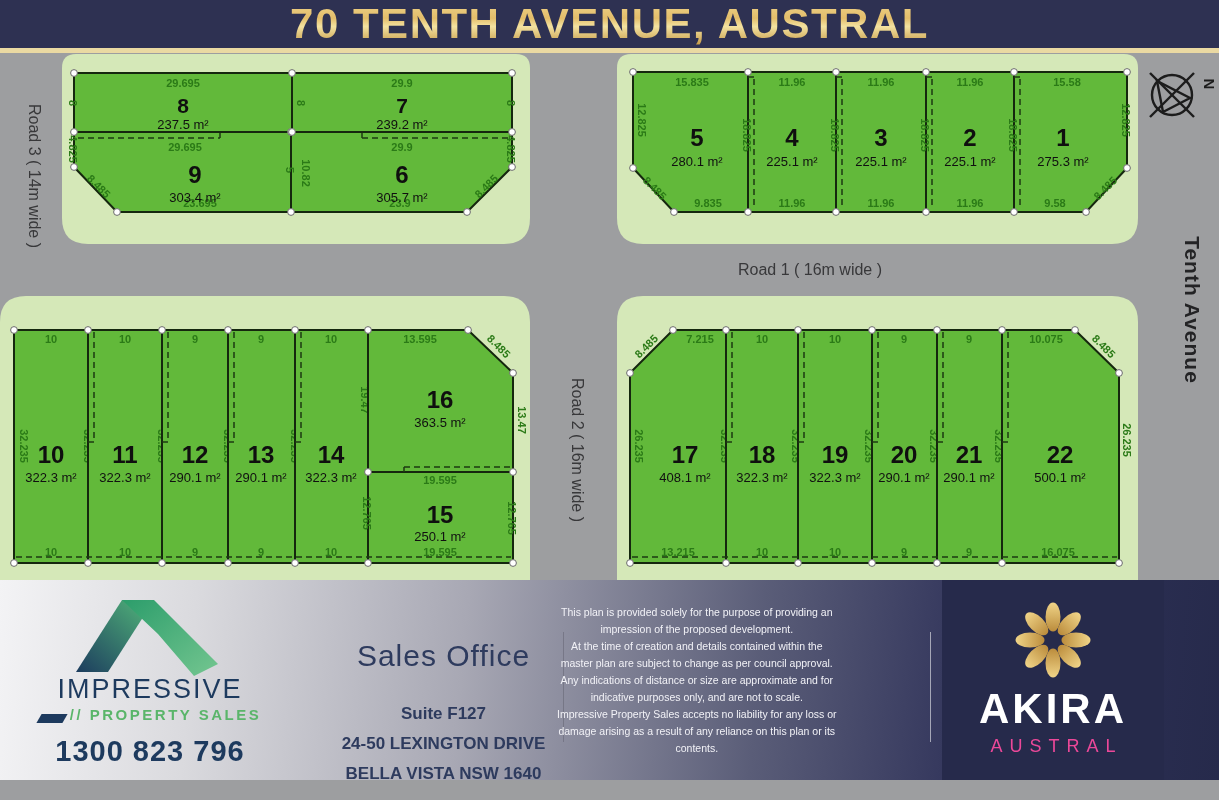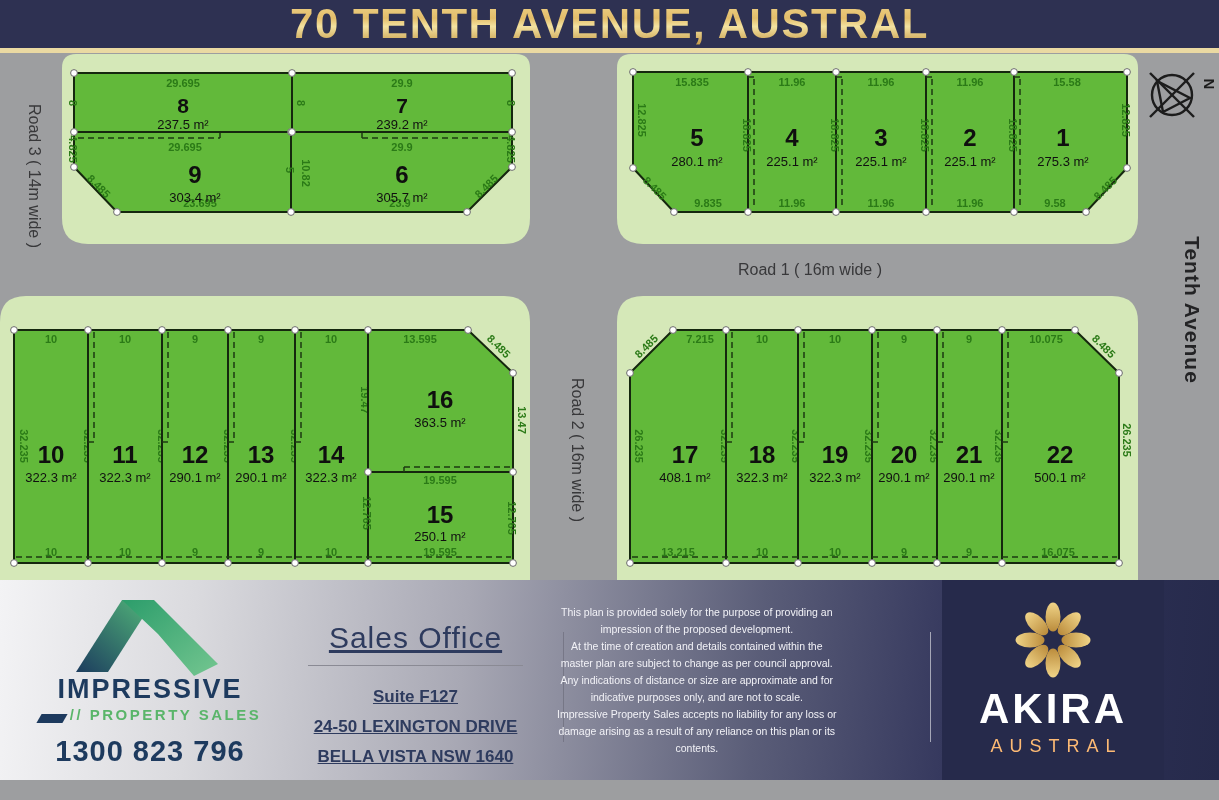--- a/index.html
+++ b/index.html
@@ -30,37 +30,37 @@
   .dash{stroke:#1d3a12;stroke-width:1.5;stroke-dasharray:6 4;}
   .dot{fill:#ffffff;stroke:#6a6a6a;stroke-width:1;}
   .compass{stroke:#1c1c1c;fill:none;stroke-width:2.4;}
   .compass-n{fill:#1c1c1c;font-size:15px;font-weight:bold;text-anchor:middle;}
 
   
   .footer{height:200px;position:relative;
     background:linear-gradient(95deg,#f3f3f5 0%,#dadade 16%,#a8a8b4 38%,#5a5d78 62%,#30335a 80%,#262a4b 100%);}
   .footer section{position:absolute;top:0;height:100%;box-sizing:border-box;}
   .agency{left:0;width:300px;display:flex;flex-direction:column;align-items:center;padding-top:14px;}
-  .agency-name{color:#1d3a5e;font-size:27px;font-weight:bold;letter-spacing:2px;line-height:1;}
+  .agency-name{color:#1d3a5e;font-size:27px;font-weight:normal;letter-spacing:2px;line-height:1;}
   .agency-sub{display:flex;align-items:flex-end;gap:5px;margin-top:3px;}
   .agency-tag{width:26px;height:9px;background:#1d3a5e;transform:skewX(-30deg);}
   .agency-sub-text{color:#5ab56a;font-size:15px;font-weight:bold;letter-spacing:2.5px;}
   .agency-phone{color:#1d3a5e;font-size:29px;font-weight:bold;letter-spacing:1px;margin-top:12px;}
-  .sales{left:284px;width:263px;display:flex;flex-direction:column;align-items:center;padding-top:41px;color:#2e3b5e;text-decoration:underline;}
+  .sales{left:312px;width:263px;display:flex;flex-direction:column;align-items:center;padding-top:59px;color:#2e3b5e;}
   .sales-heading{font-size:30px;letter-spacing:1px;}
   .sales-rule{width:215px;height:1px;background:#8a8a94;margin:10px 0 16px;}
   .sales-line{font-size:17px;font-weight:bold;line-height:1.75;}
   .v-divider{position:absolute;top:52px;height:110px;width:1px;}
   .v-divider.d1{left:563px;background:rgba(90,90,105,.45);}
   .v-divider.d2{left:930px;background:rgba(255,255,255,.55);}
   .disclaimer{left:549px;width:345px;display:flex;align-items:center;}
   .disclaimer p{color:#f2f2f7;font-size:10.5px;line-height:1.62;text-align:center;white-space:pre-line;margin:0 8px;}
   .brand{left:942px;width:222px;background:#262a4b;display:flex;flex-direction:column;align-items:center;padding-top:18px;}
   .brand-name{color:#ffffff;font-size:42px;font-weight:bold;letter-spacing:3px;line-height:1;margin-top:6px;}
-  .brand-sub{color:#fdba74;font-size:18px;letter-spacing:7px;margin-top:6px;padding-left:7px;}
+  .brand-sub{color:#ec4899;font-size:18px;letter-spacing:7px;margin-top:6px;padding-left:7px;}
 </style>
 </head>
 <body>
 
 <div class="header">
   <span class="title">70 TENTH AVENUE, AUSTRAL</span>
 </div>
 <div class="gold-strip"></div>
 
 <div class="plan">

